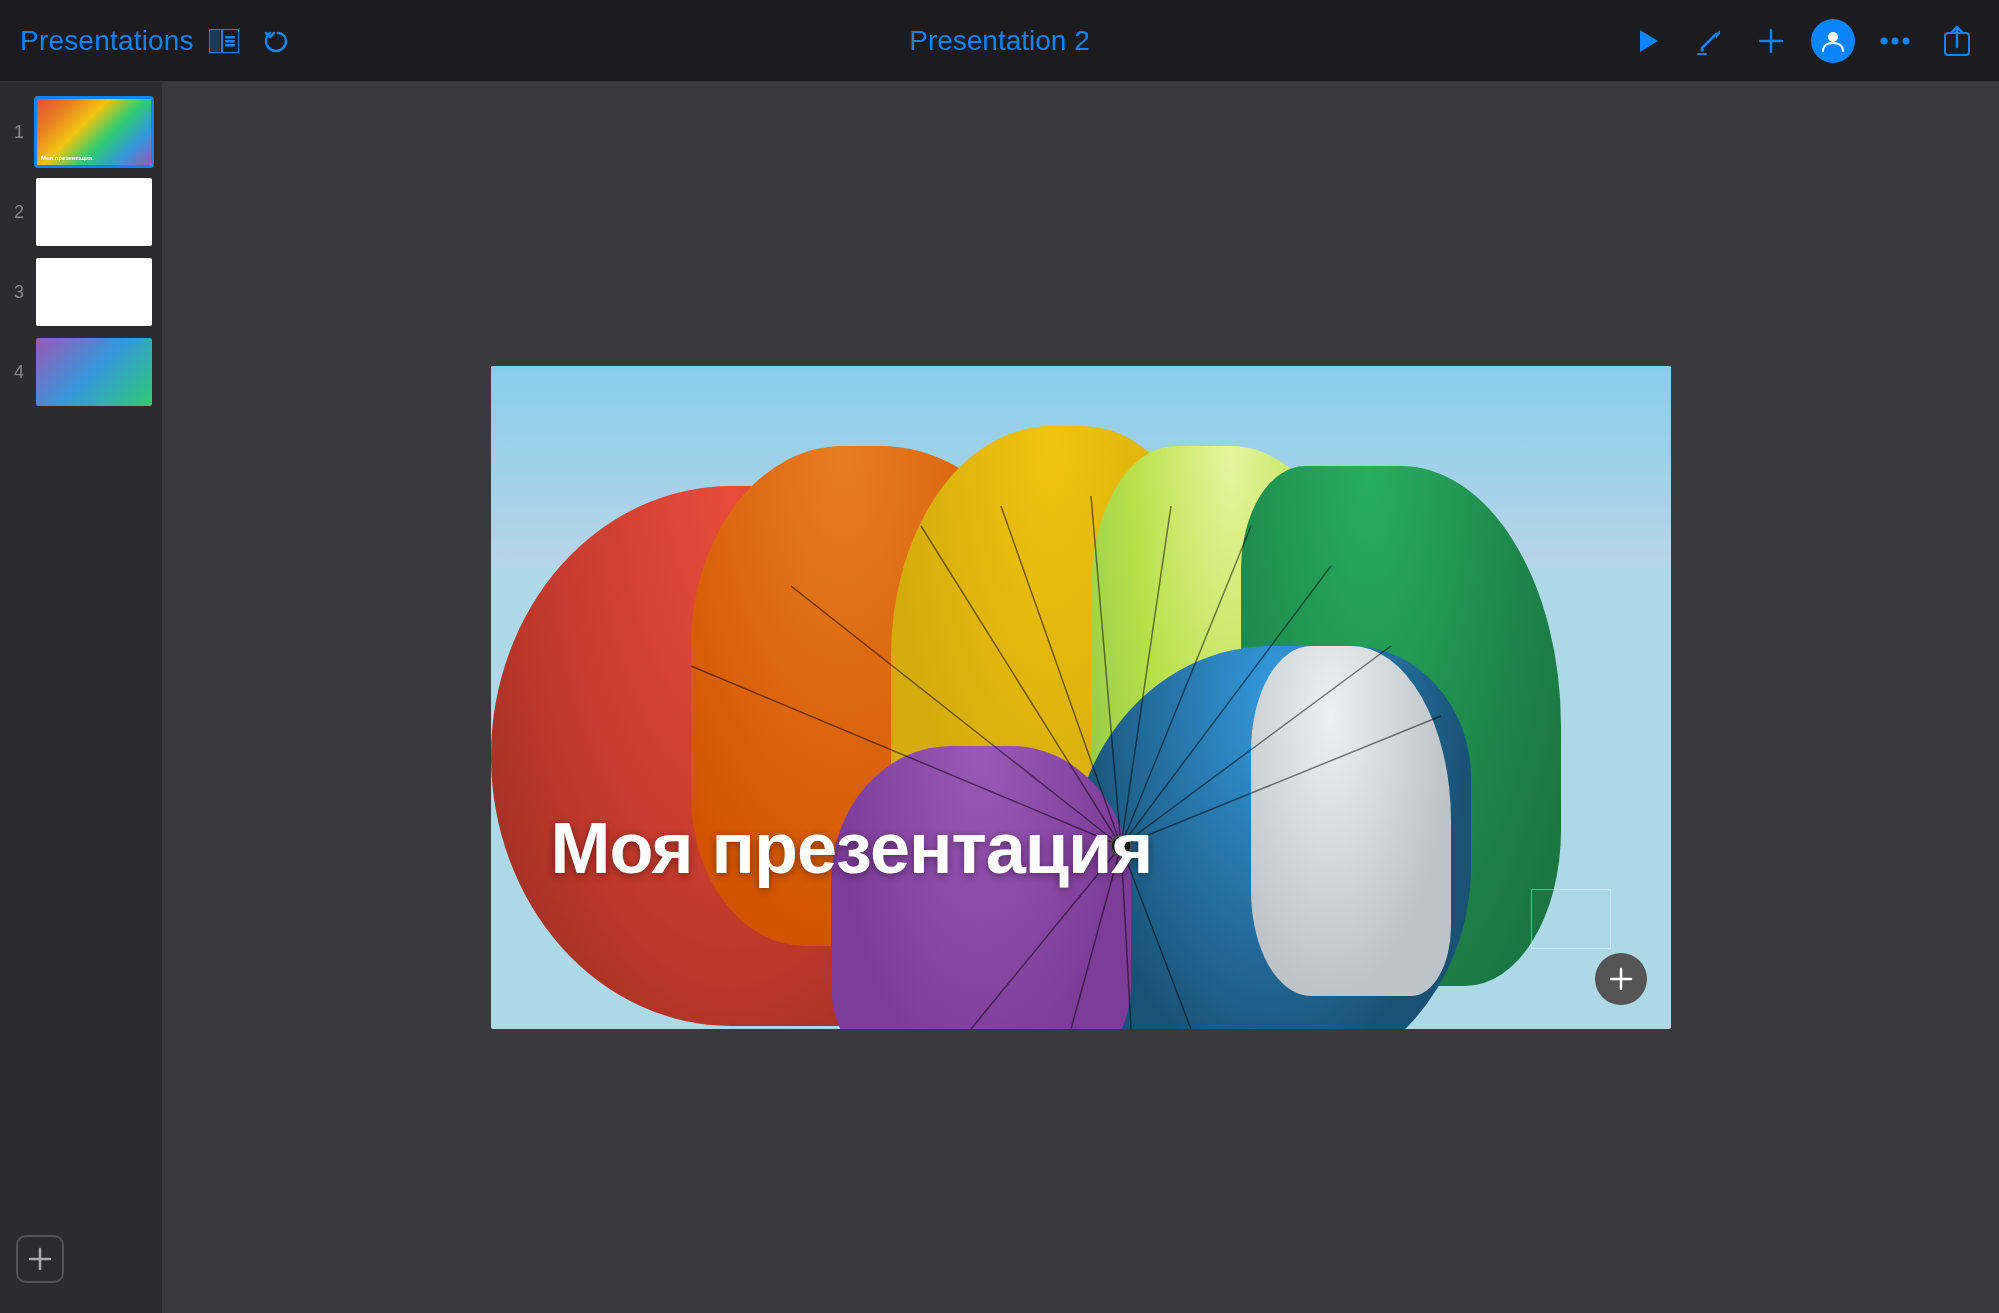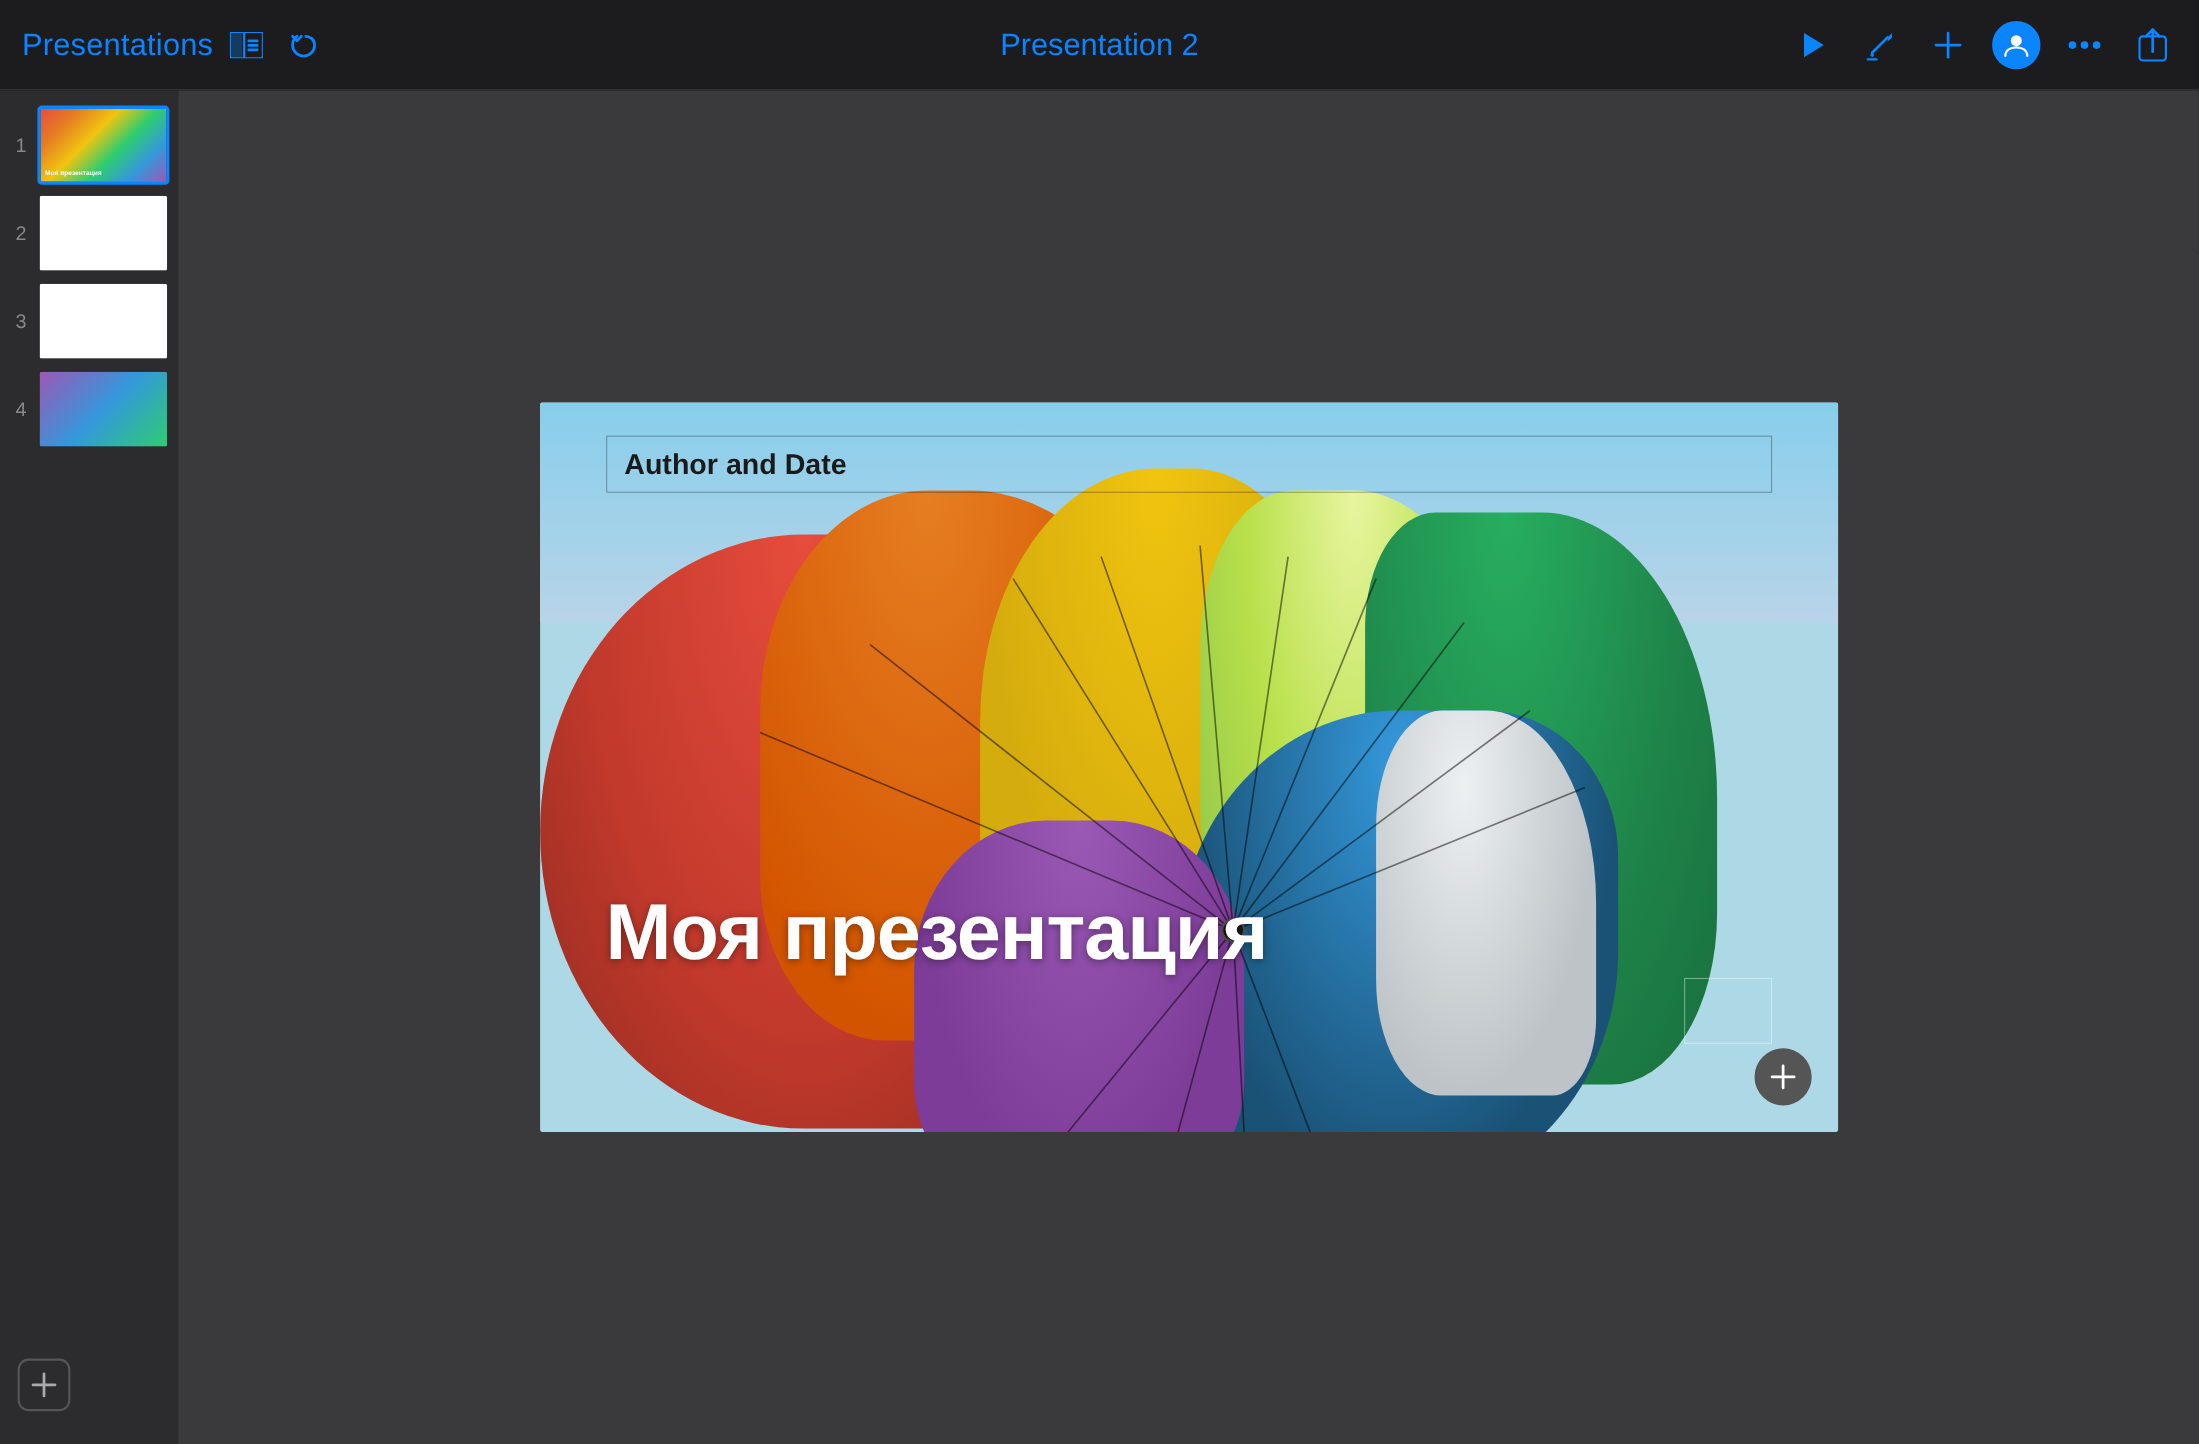--- a/index.html
+++ b/index.html
@@ -499,23 +499,20 @@
           <line x1="630" y1="480" x2="900" y2="280"></line>
           <line x1="630" y1="480" x2="950" y2="350"></line>
           <line x1="630" y1="480" x2="480" y2="663"></line>
           <line x1="630" y1="480" x2="580" y2="663"></line>
           <line x1="630" y1="480" x2="640" y2="663"></line>
           <line x1="630" y1="480" x2="700" y2="663"></line>
           <circle cx="630" cy="480" r="10" fill="#1a1a1a" stroke="#555" stroke-width="2"></circle>
         </g>
       </svg>
 
-      <div class="author-box">
-        <span class="author-text">Author and Date</span>
-      </div>
 
       <div class="main-title">Моя презентация</div>
 
 
       <div class="corner-box"></div>
 
       <div class="slide-plus-btn">
         <svg width="28" height="28" viewBox="0 0 28 28" fill="none">
           <line x1="14" y1="4" x2="14" y2="24" stroke="white" stroke-width="2.5" stroke-linecap="round"></line>
           <line x1="4" y1="14" x2="24" y2="14" stroke="white" stroke-width="2.5" stroke-linecap="round"></line>

